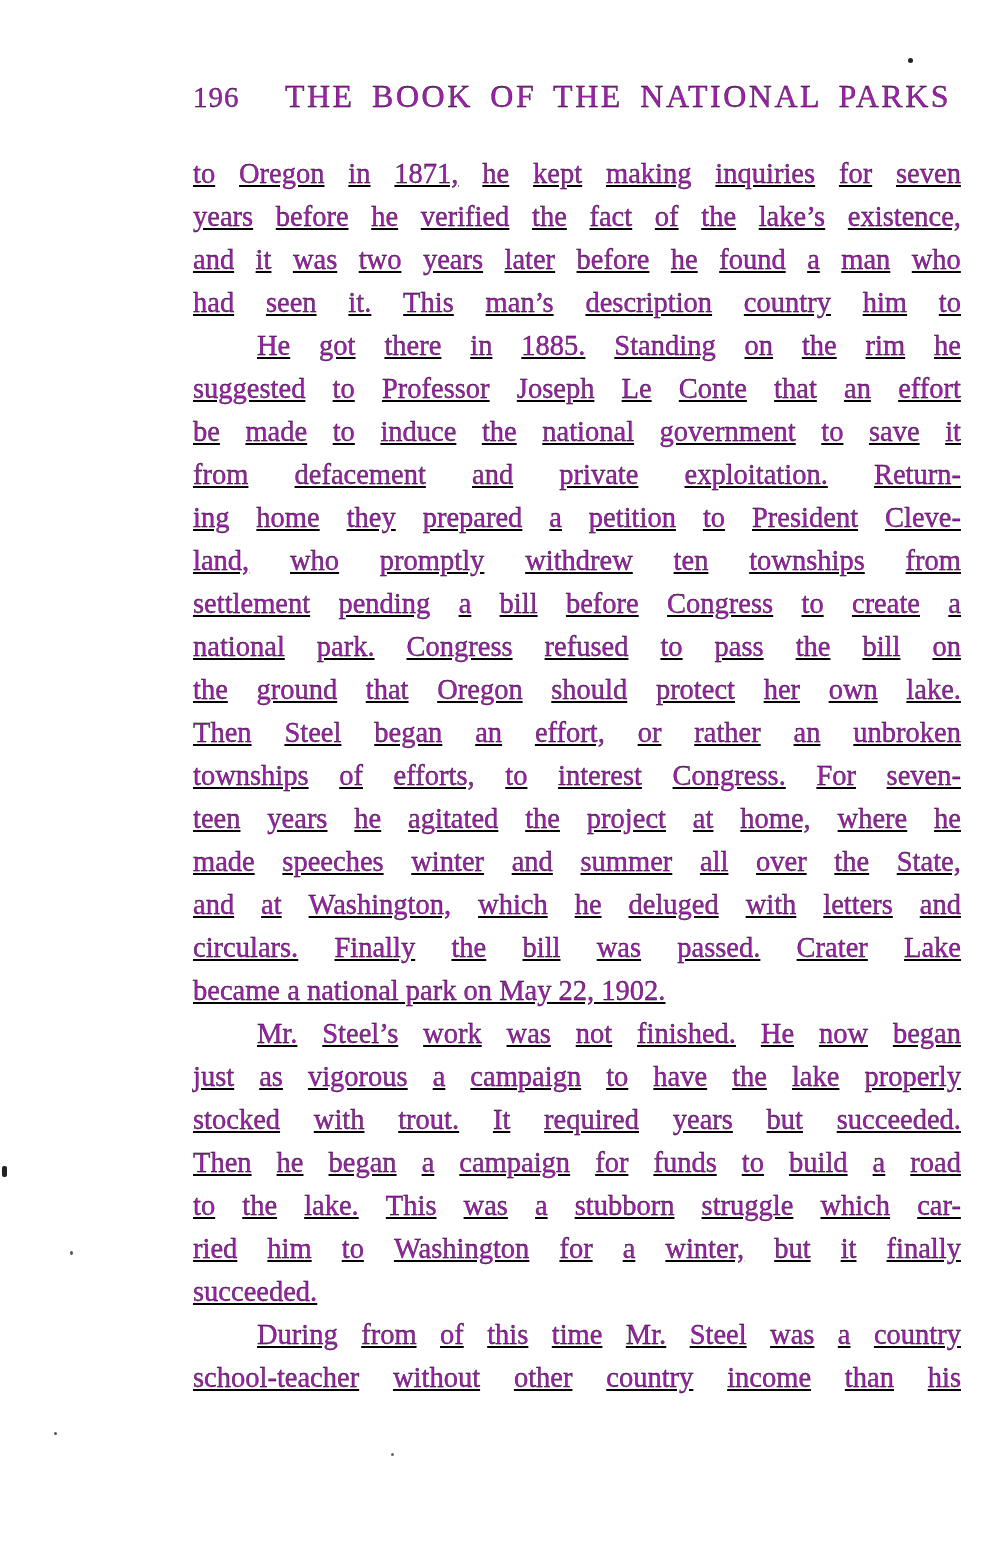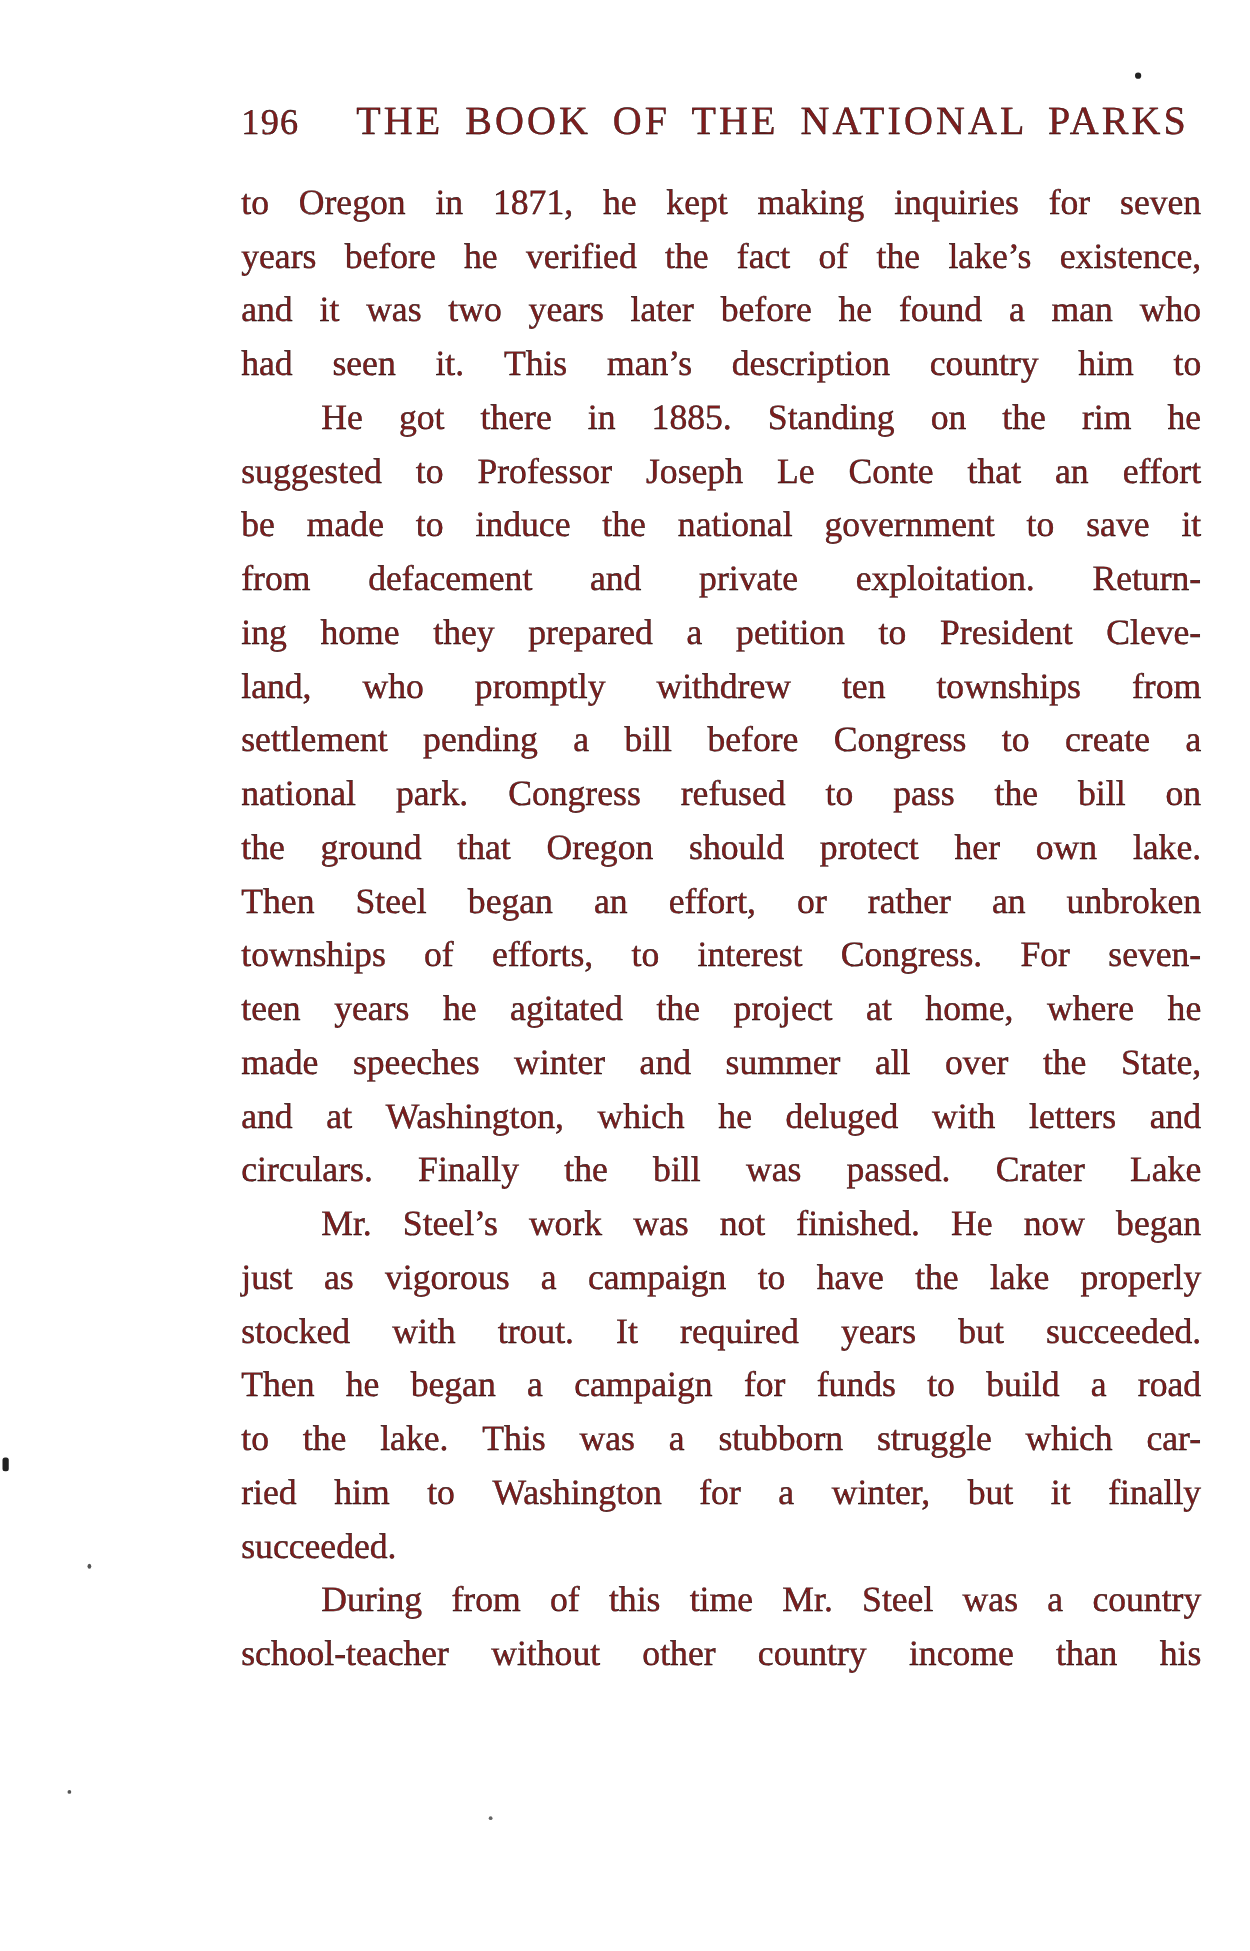--- a/index.html
+++ b/index.html
@@ -3,21 +3,21 @@
 <meta charset="utf-8">
 <style>
   html,body{margin:0;padding:0;}
   .page{
     position:relative;
     width:1000px;
     height:1561px;
     background:#ffffff;
     overflow:hidden;
     font-family:"Liberation Serif","DejaVu Serif",serif;
-    color:#7f1d1d;
+    color:#a21caf;
   }
   .scan-text{
     -webkit-text-stroke:0.3px #000;
   }
   .header{
     position:absolute;
     left:193px;
     top:78px;
     width:768px;
     display:flex;
@@ -32,22 +32,23 @@
     flex:1;
     text-align:center;
     font-size:32px;
     letter-spacing:2.5px;
     word-spacing:7px;
     white-space:nowrap;
   }
   .body-block{
     position:absolute;
     left:193px;
-    top:141px;
+    top:152px;
     width:768px;
+    text-decoration:underline;
   }
   .line{
     height:43px;
     line-height:43px;
     font-size:28.5px;
   }
   .line.just{
     display:flex;
     justify-content:space-between;
   }
@@ -285,20 +286,21 @@
         <div class="line just">
           <span>circulars.</span>
           <span>Finally</span>
           <span>the</span>
           <span>bill</span>
           <span>was</span>
           <span>passed.</span>
           <span>Crater</span>
           <span>Lake</span>
         </div>
+        <div class="line plain">became a national park on May 22, 1902.</div>
       </div>
       <div class="para">
         <div class="line just indent">
           <span>Mr.</span>
           <span>Steel’s</span>
           <span>work</span>
           <span>was</span>
           <span>not</span>
           <span>finished.</span>
           <span>He</span>

